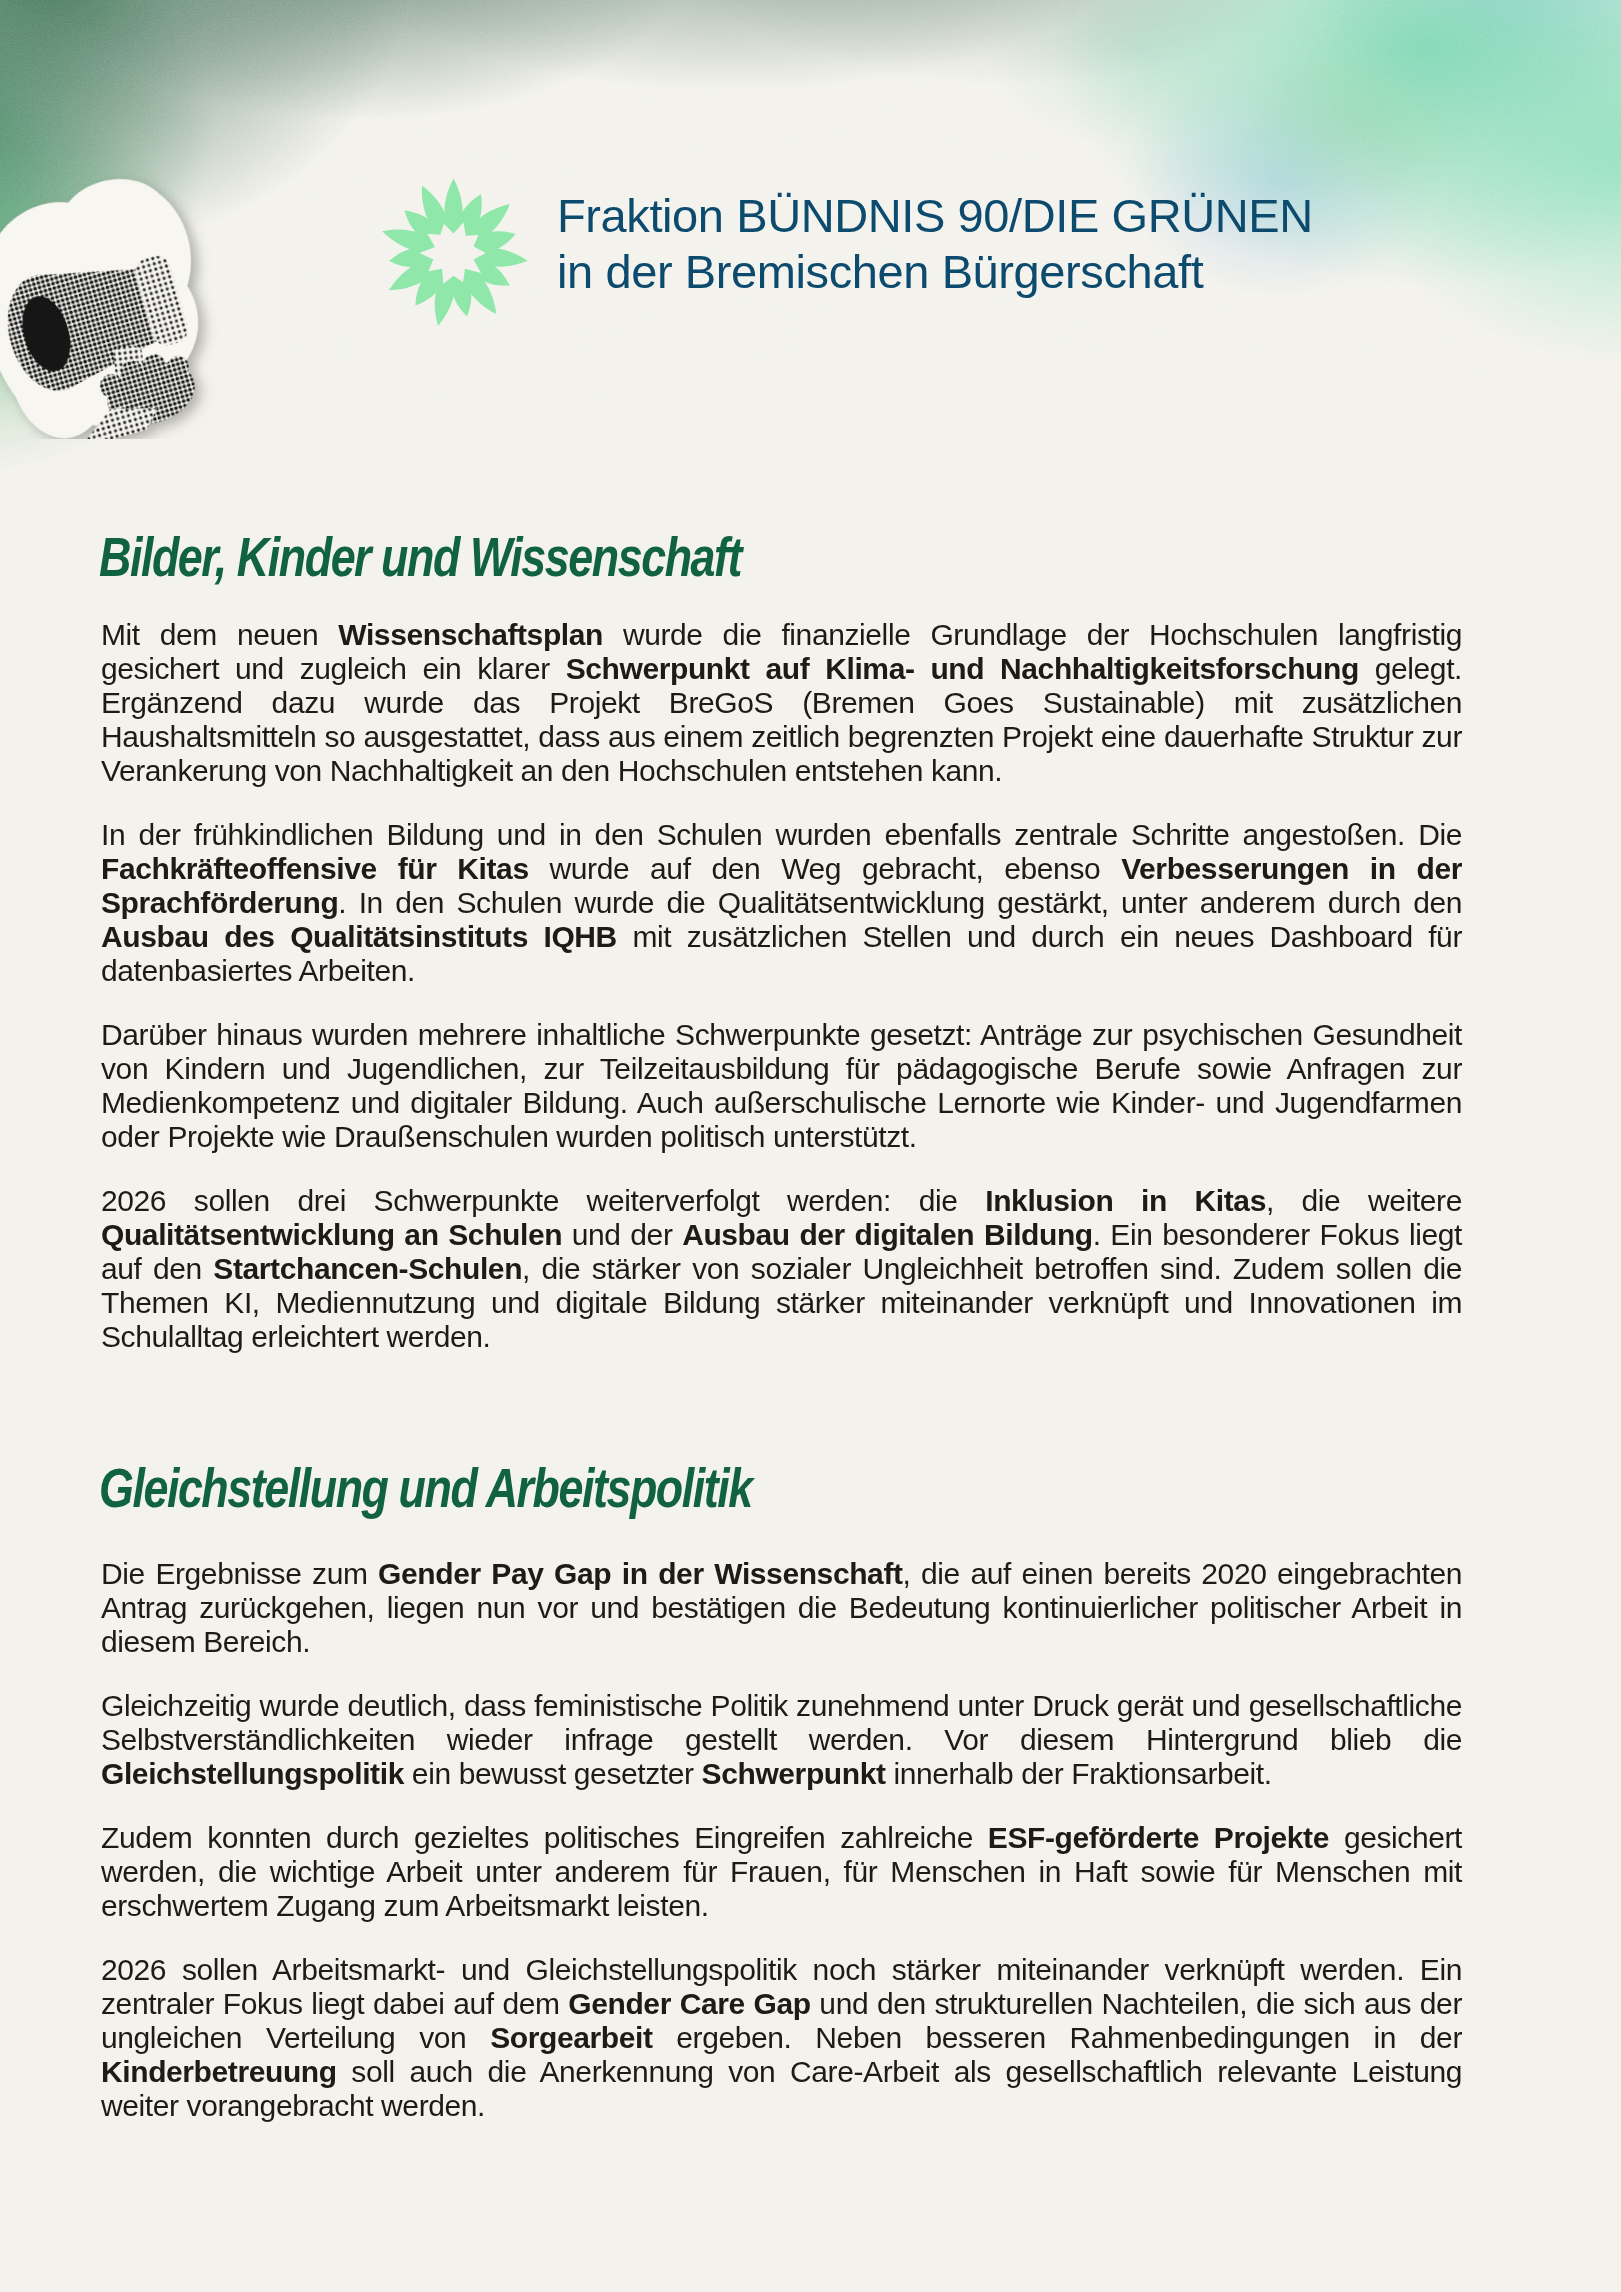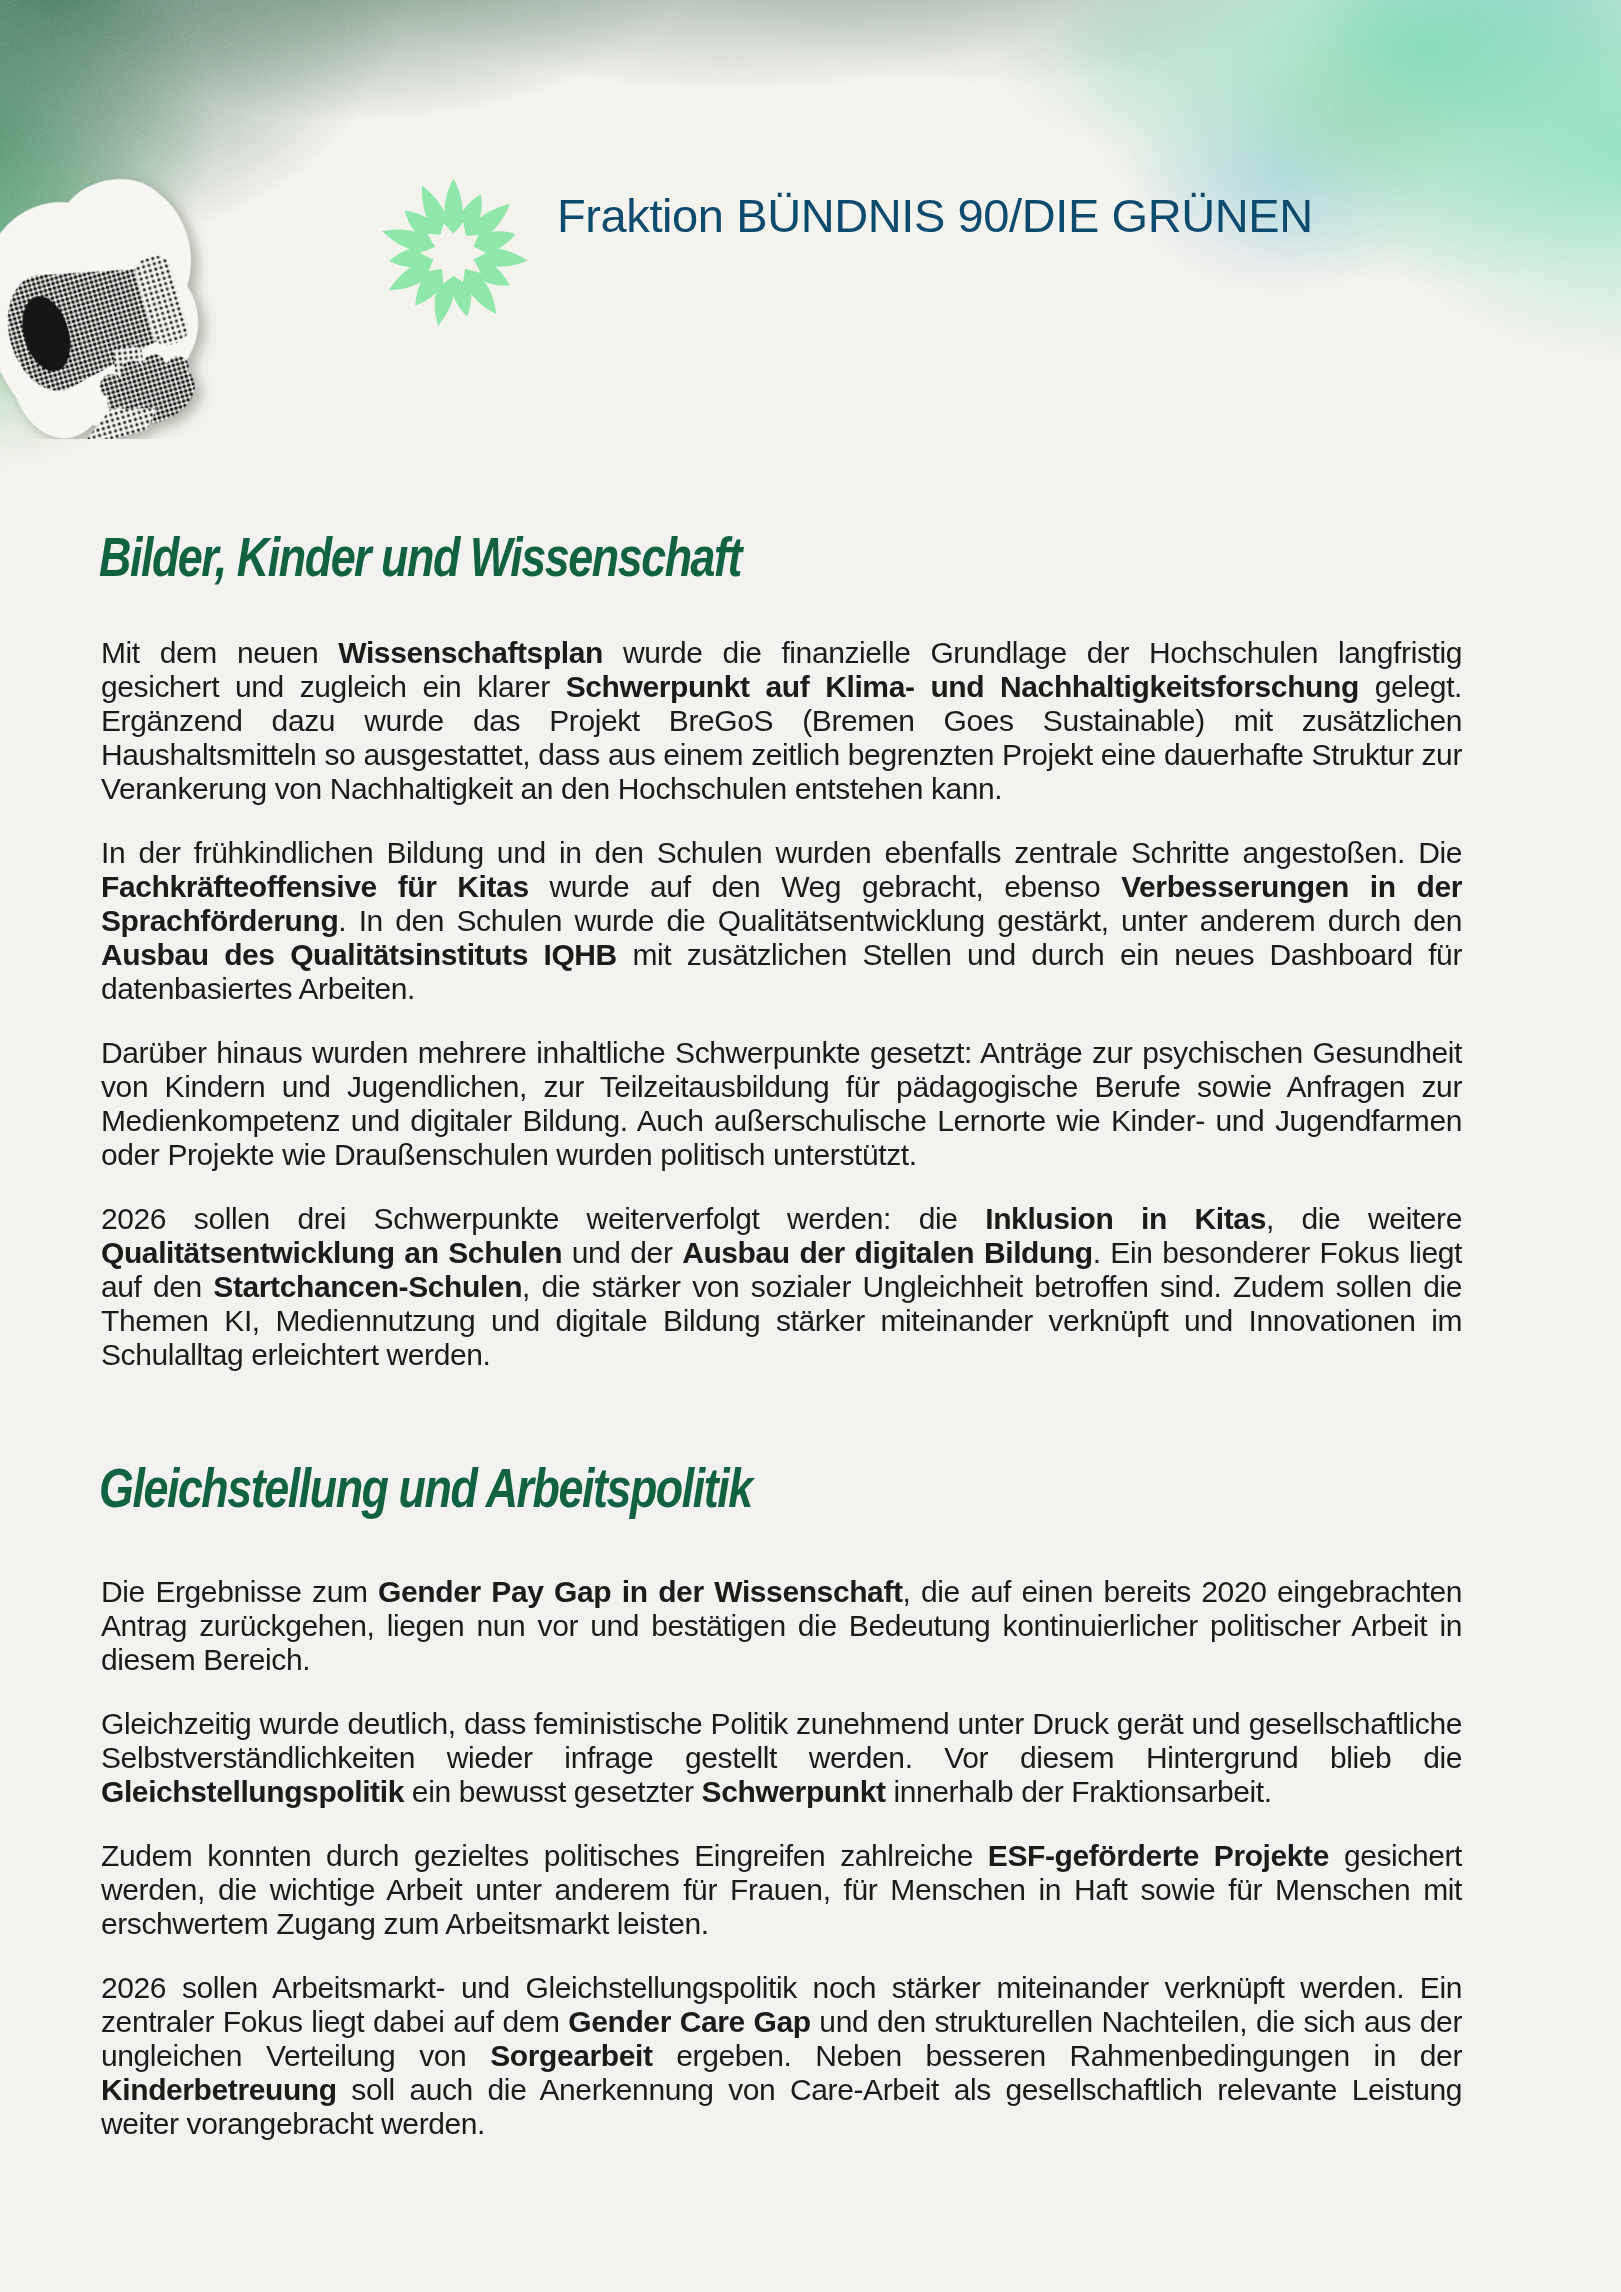--- a/index.html
+++ b/index.html
@@ -45,21 +45,20 @@
     letter-spacing:-1.8px;white-space:nowrap;
     transform:scaleX(.8);transform-origin:0 50%;
   }
   .h1a{top:525px;}
   .h2a{top:1456px;}
   
   .paras{
     position:absolute;left:101px;width:1361px;
     color:#1d1b16;font-size:30px;line-height:34px;letter-spacing:-0.4px;
     text-align:justify;
-    margin-top:18px;
   }
   .p1a{top:618px;}
   .p2a{top:1557px;}
   .paras p{margin:0 0 30px 0;}
   .paras strong{font-weight:700;}
 </style>
 </head>
 <body>
 
 <div class="page">
@@ -127,20 +126,21 @@
         <use href="#petA" transform="rotate(240)"></use>
         <use href="#petB" transform="rotate(263)"></use>
         <use href="#petA" transform="rotate(287)"></use>
         <use href="#petB" transform="rotate(311)"></use>
         <use href="#petA" transform="rotate(335)"></use>
       </g>
       <polygon fill="#f3f2ec" points="40,0 24.8,8 34,24.6 14.2,19.4 11.8,36.2 0,28 -12.4,38 -14.2,19.4 -30.8,22.4 -24.8,8 -42,0 -22.8,-7.4 -32.4,-23.6 -16.4,-22.6 -11.8,-36.2 0,-24 12.4,-38 15.2,-21 30.8,-22.4 24.8,-8"></polygon>
     </svg>
     <div class="org">
       <div>Fraktion BÜNDNIS 90/DIE GRÜNEN</div>
+      <div>in der Bremischen Bürgerschaft</div>
     </div>
   </header>
 
   <section>
     <h1 class="h h1a">Bilder, Kinder und Wissenschaft</h1>
     <div class="paras p1a">
         <p><span>Mit dem neuen </span><strong>Wissenschaftsplan</strong><span> wurde die finanzielle Grundlage der Hochschulen langfristig gesichert und zugleich ein klarer </span><strong>Schwerpunkt auf Klima- und Nachhaltigkeitsforschung</strong><span> gelegt. Ergänzend dazu wurde das Projekt BreGoS (Bremen Goes Sustainable) mit zusätzlichen Haushaltsmitteln so ausgestattet, dass aus einem zeitlich begrenzten Projekt eine dauerhafte Struktur zur Verankerung von Nachhaltigkeit an den Hochschulen entstehen kann.</span></p>
         <p><span>In der frühkindlichen Bildung und in den Schulen wurden ebenfalls zentrale Schritte angestoßen. Die </span><strong>Fachkräfteoffensive für Kitas</strong><span> wurde auf den Weg gebracht, ebenso </span><strong>Verbesserungen in der Sprachförderung</strong><span>. In den Schulen wurde die Qualitätsentwicklung gestärkt, unter anderem durch den </span><strong>Ausbau des Qualitätsinstituts IQHB</strong><span> mit zusätzlichen Stellen und durch ein neues Dashboard für datenbasiertes Arbeiten.</span></p>
         <p><span>Darüber hinaus wurden mehrere inhaltliche Schwerpunkte gesetzt: Anträge zur psychischen Gesundheit von Kindern und Jugendlichen, zur Teilzeitausbildung für pädagogische Berufe sowie Anfragen zur Medienkompetenz und digitaler Bildung. Auch außerschulische Lernorte wie Kinder- und Jugendfarmen oder Projekte wie Draußenschulen wurden politisch unterstützt.</span></p>
         <p><span>2026 sollen drei Schwerpunkte weiterverfolgt werden: die </span><strong>Inklusion in Kitas</strong><span>, die weitere </span><strong>Qualitätsentwicklung an Schulen</strong><span> und der </span><strong>Ausbau der digitalen Bildung</strong><span>. Ein besonderer Fokus liegt auf den </span><strong>Startchancen-Schulen</strong><span>, die stärker von sozialer Ungleichheit betroffen sind. Zudem sollen die Themen KI, Mediennutzung und digitale Bildung stärker miteinander verknüpft und Innovationen im Schulalltag erleichtert werden.</span></p>

